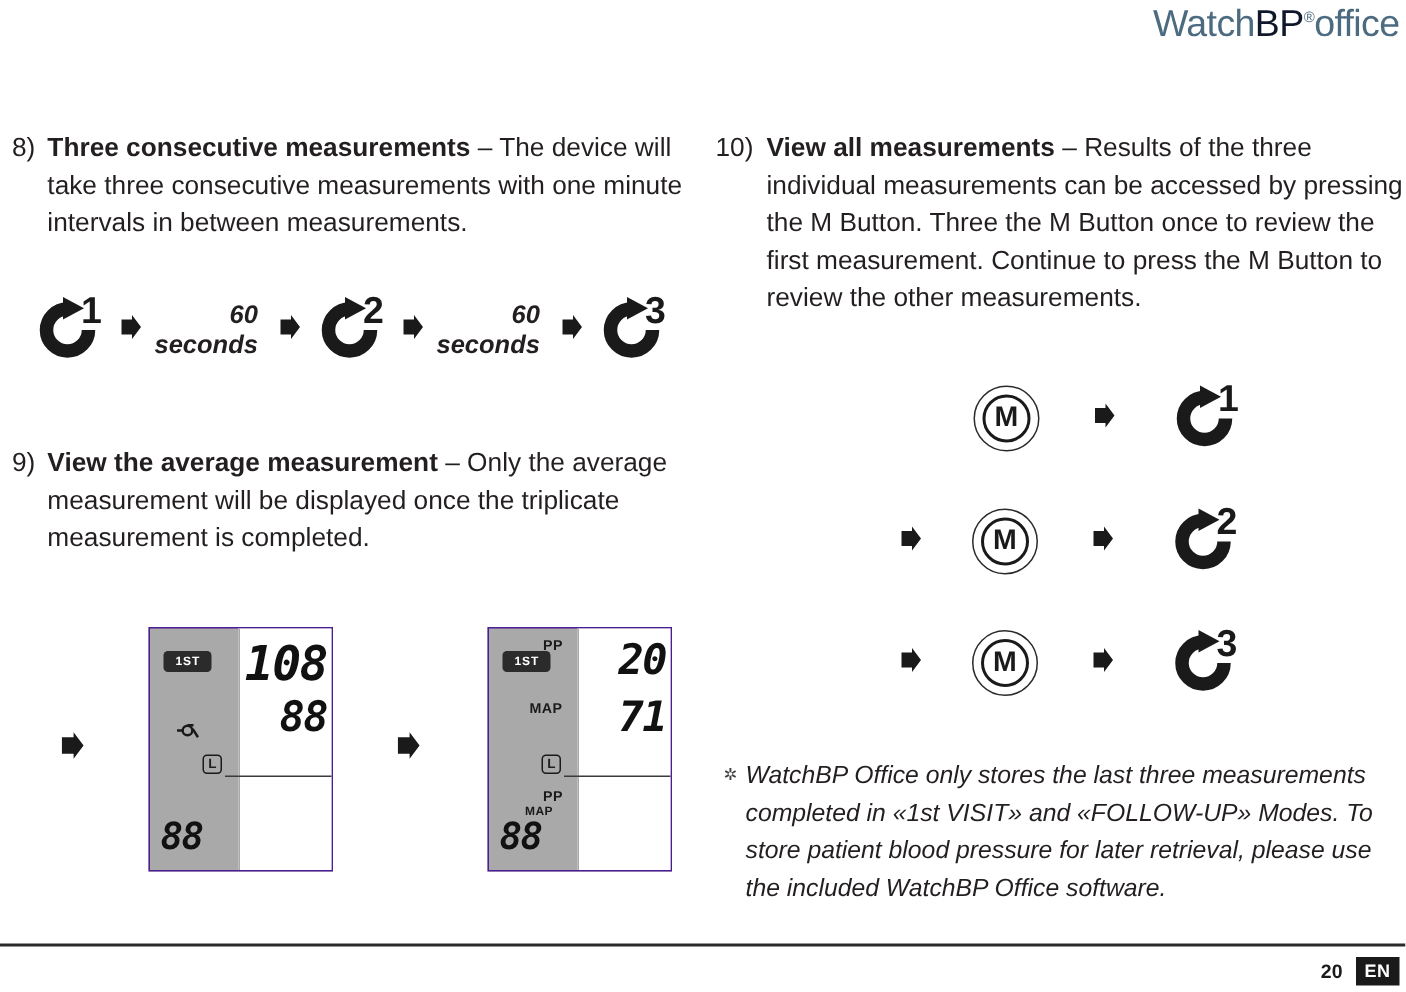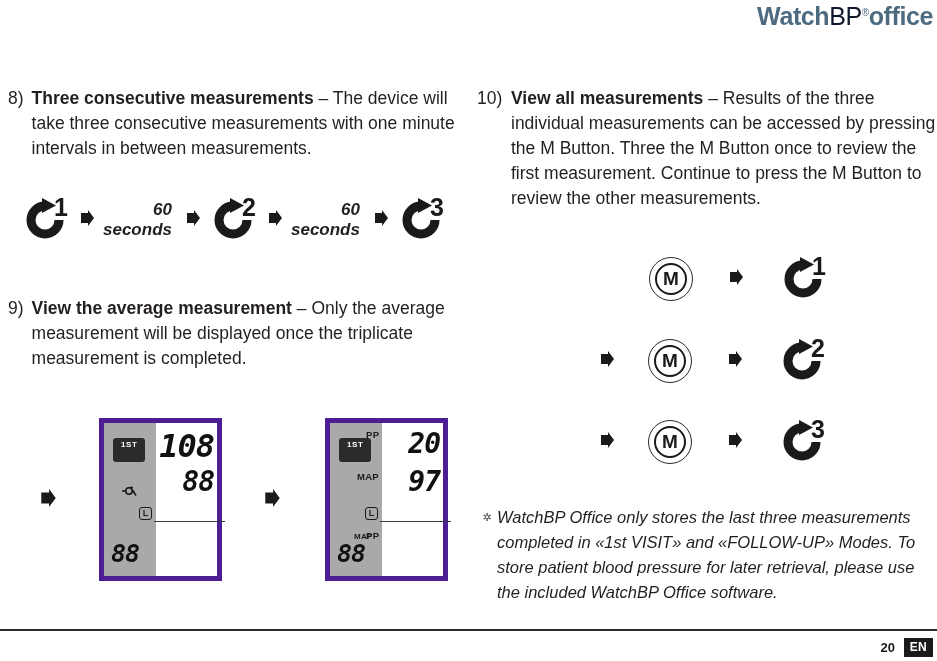--- a/index.html
+++ b/index.html
@@ -11,21 +11,21 @@
     overflow: hidden;
   }
   .page { position: relative; width: 937px; height: 661px; }
 
   
   .logo {
     position: absolute; top: 2px; right: 4px;
     font-size: 25px; letter-spacing: -0.4px;
     color: #4d6b80; white-space: nowrap;
   }
-  .logo .b { font-weight: bold; margin-top: 38px; }
+  .logo .b { font-weight: normal; margin-top: 38px; }
   .logo .l { font-weight: normal; color: #0f172a; }
   .logo .reg { font-size: 10px; vertical-align: super; font-weight: normal; }
 
   
   .col-left  { position: absolute; left: 8px;  top: 86px; width: 460px; }
   .col-right { position: absolute; left: 477px; top: 86px; width: 460px; }
 
   .item { display: flex; margin-bottom: 4px; }
   .item .num {
     flex: 0 0 auto; font-size: 17.5px; line-height: 25px;
@@ -54,31 +54,31 @@
   .seq .sec {
     font-size: 17px; font-weight: bold; line-height: 20px;
     text-align: right; white-space: nowrap; font-style: italic;
   }
 
   
   .lcd-row { position: absolute; left: 40px; top: 418px;
              display: flex; align-items: center; }
   .lcd {
     position: relative; width: 123px; height: 163px;
-    border: 5px solid #4c1d95; background: #a9a9a9;
+    border: 1px solid #4c1d95; background: #a9a9a9;
     display: block;
   }
   .lcd .white {
     position: absolute; right: 0; top: 0; bottom: 0;
     width: 62px; background: #ffffff; border-left: 1px solid #a9a9a9;
   }
   .lcd .badge {
     position: absolute; left: 9px; top: 15px;
     background: #2b2b2b; color: #fff; font-size: 8px; font-weight: bold;
-    letter-spacing: 0.6px; padding: 2px 8px 13px; border-radius: 3px;
+    letter-spacing: 0.6px; padding: 2px 8px 3px; border-radius: 3px;
   }
   .lcd .lmark {
     position: absolute; font-size: 9px; font-weight: bold;
     border: 1.4px solid #1a1a1a; border-radius: 3px;
     width: 13px; height: 13px; line-height: 10px; text-align: center;
     background: #a9a9a9;
   }
   .lcd .rule {
     position: absolute; height: 1.4px; background: #3b3b3b;
   }
@@ -257,21 +257,21 @@
     <div class="lcd">
       <div class="white"></div>
       <div class="tag" style="left:36px; top:6px;">PP</div>
       <div class="badge">1ST</div>
       <div class="tag" style="left:27px; top:48px;">MAP</div>
       <div class="lmark" style="left:35px; top:84px;">L</div>
       <div class="rule" style="left:50px; top:98px; width:71px;"></div>
       <div class="tag" style="left:36px; top:107px;">PP</div>
       <div class="tag small" style="left:24px; bottom:35px;">MAP</div>
       <div class="seg" style="right:3px; top:4px; font-size:28px;">20</div>
-      <div class="seg" style="right:3px; top:42px; font-size:28px;">97</div>
+      <div class="seg" style="right:3px; top:42px; font-size:28px;">71</div>
       <div class="seg" style="left:7px; bottom:8px; font-size:25px;">88</div>
     </div>
   </div>
 
   <div class="col-right">
     <div class="item">
       <div class="num wide">10)</div>
       <div class="body"><b>View all measurements</b><span> – </span><span>Results of the three individual measurements can be accessed by pressing the M Button. Three the M Button once to review the first measurement. Continue to press the M Button to review the other measurements.</span></div>
     </div>
   </div>

